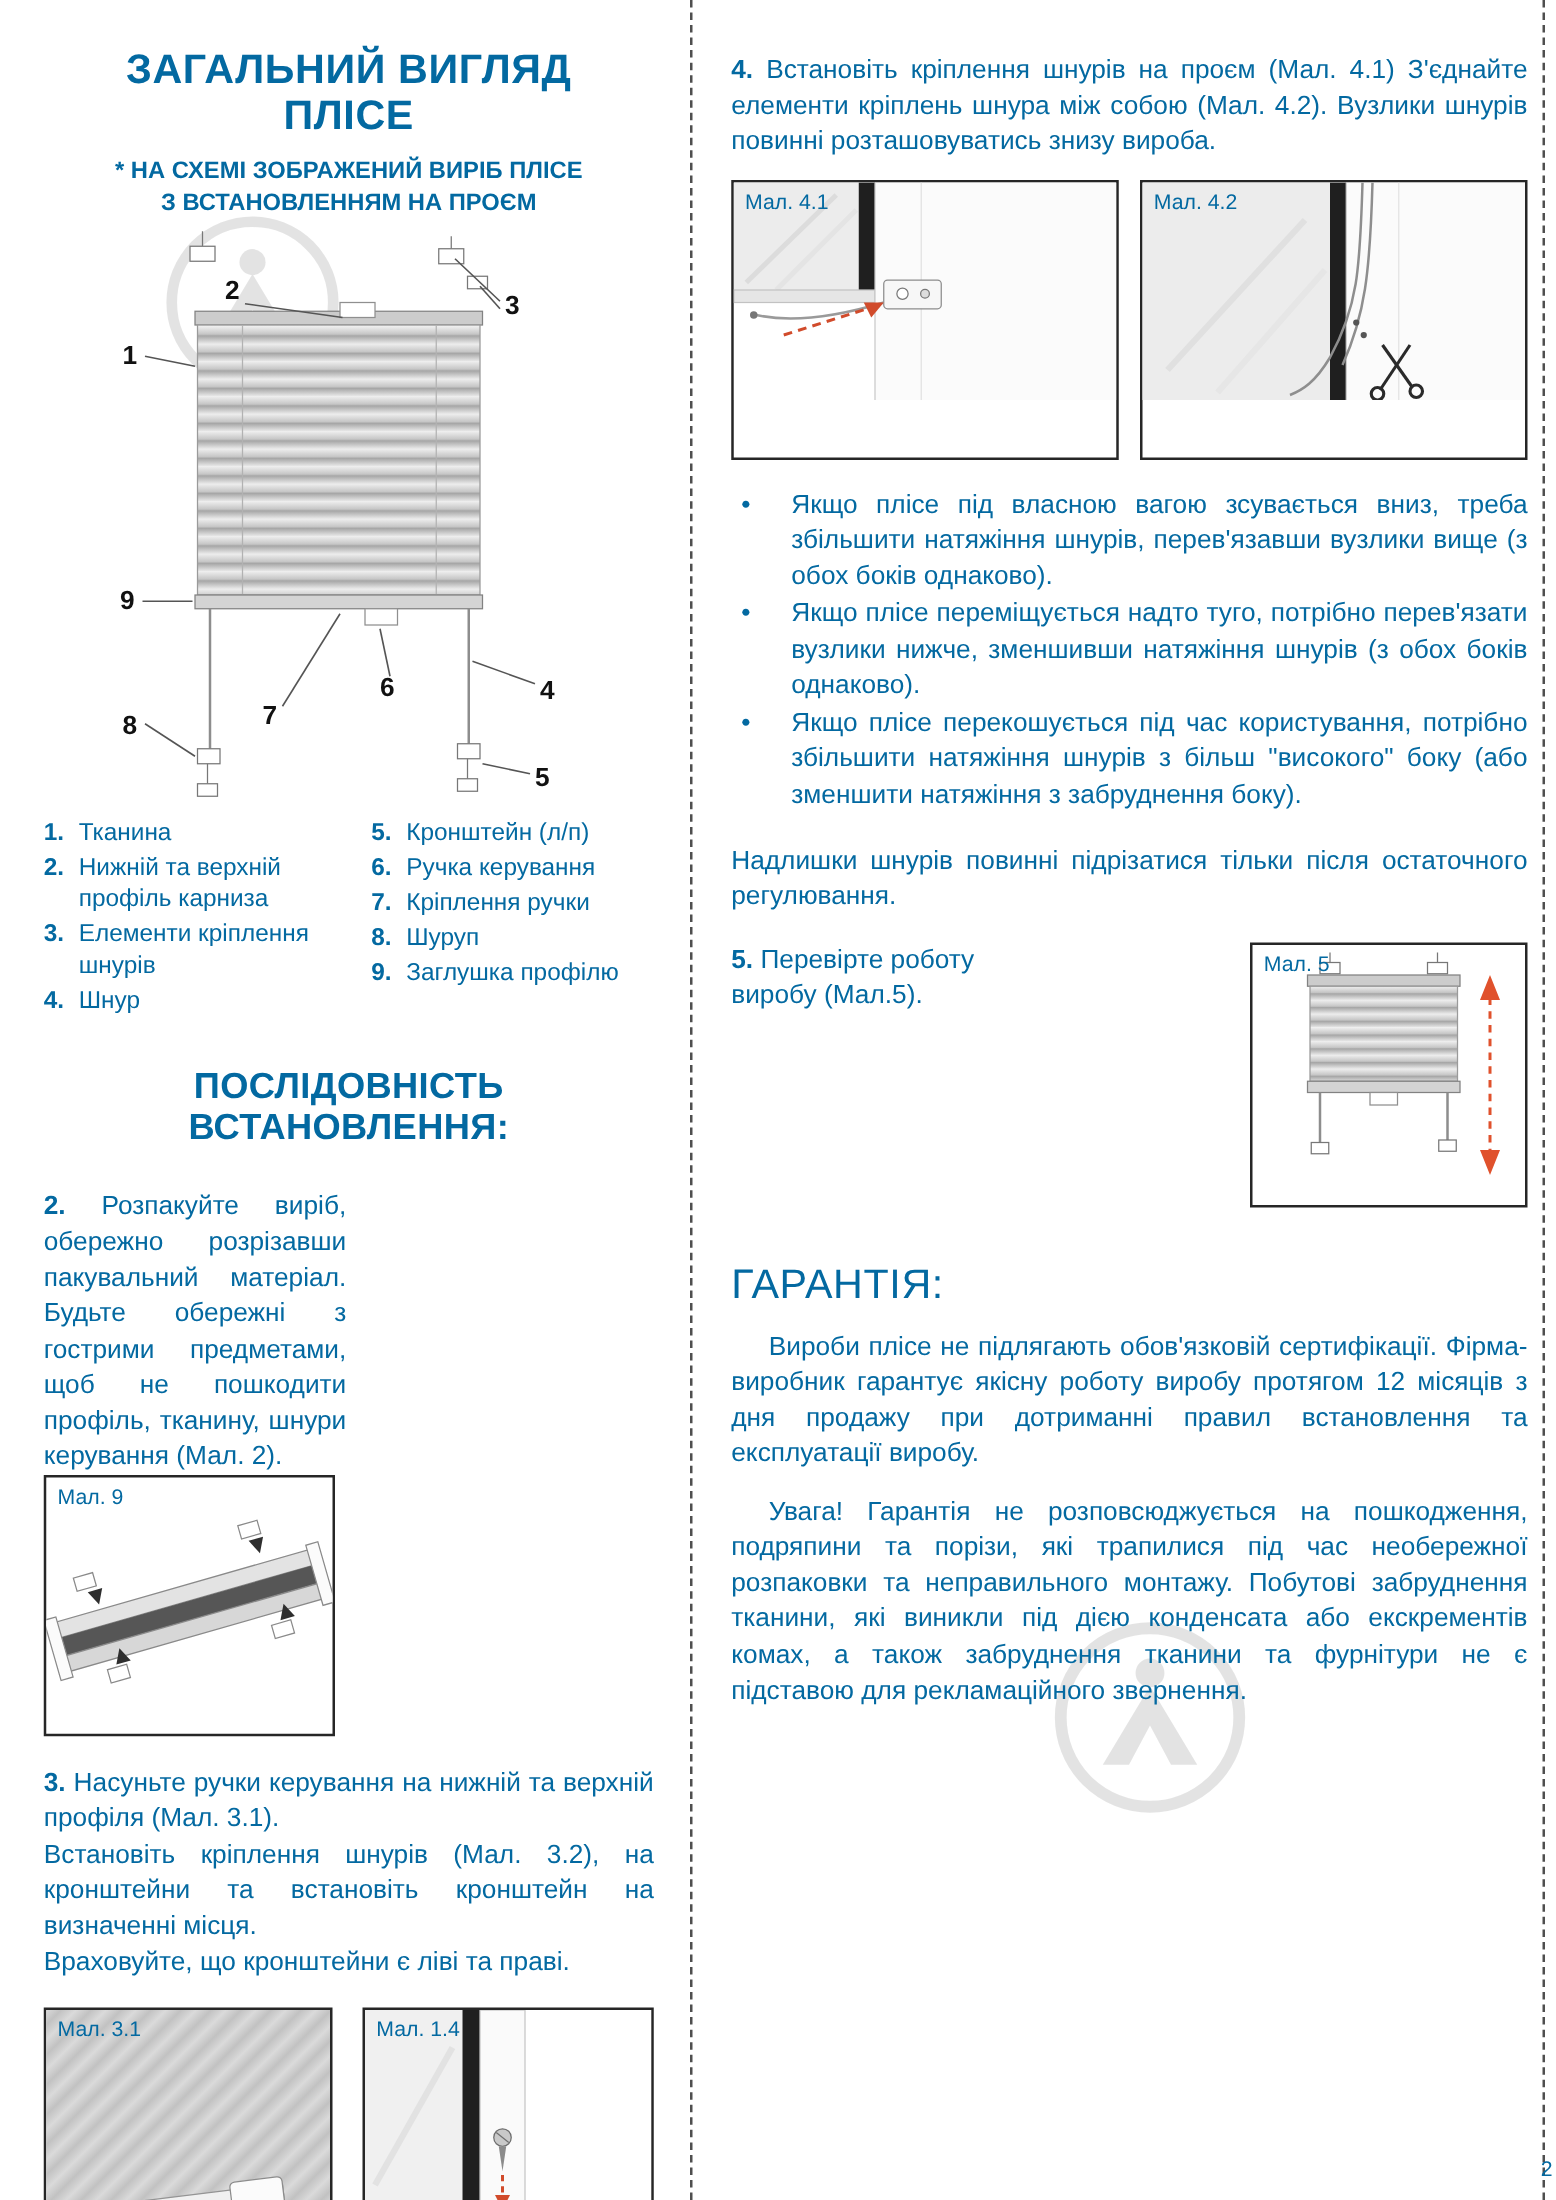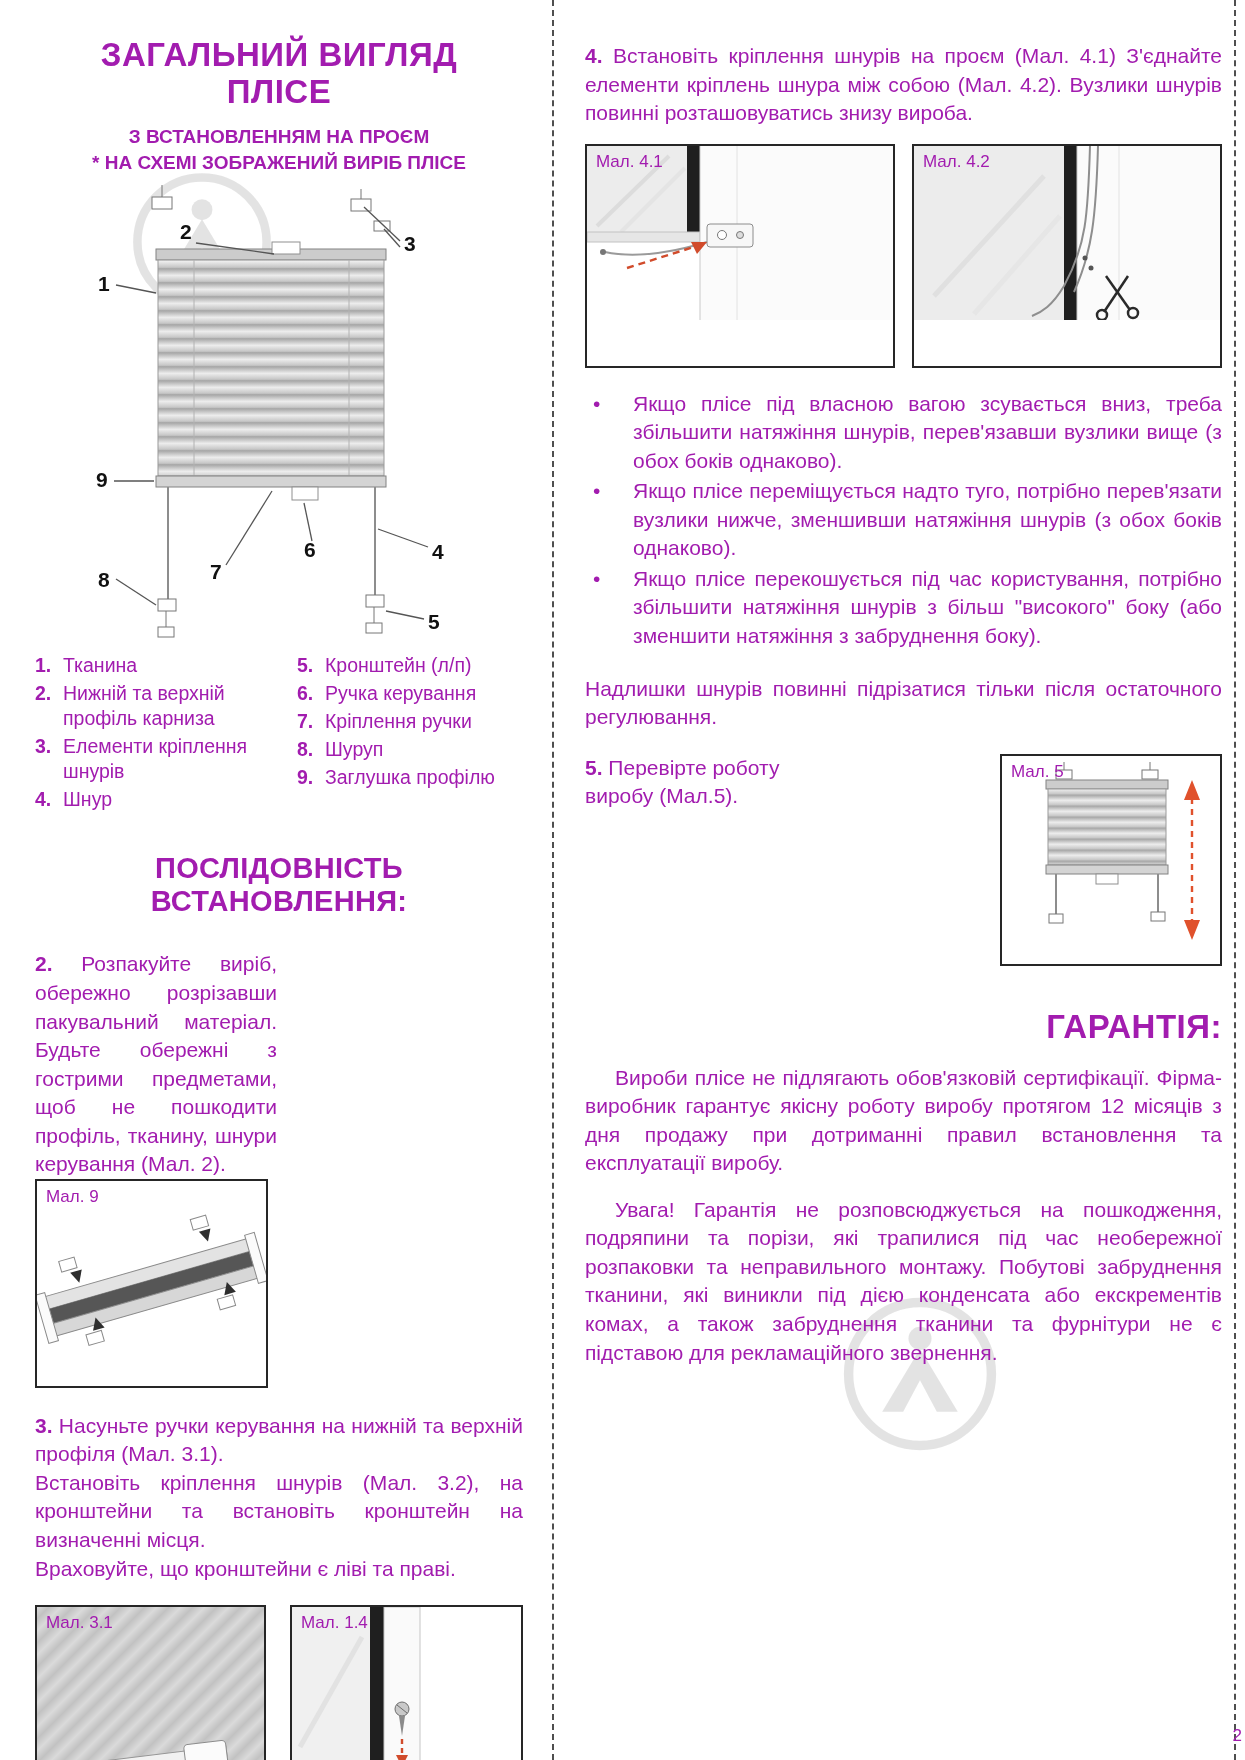--- a/index.html
+++ b/index.html
@@ -1,19 +1,19 @@
 <!DOCTYPE html>
 <html><head>
 <meta charset="utf-8">
 <style>
   * { margin:0; padding:0; box-sizing:border-box; }
   html,body { background:#9a9a9a; }
   .page {
     position:relative; width:1245px; height:1760px; background:#ffffff;
-    font-family:"Liberation Sans", sans-serif; color:#a21caf; overflow:hidden;
+    font-family:"Liberation Sans", sans-serif; color:#0369a1; overflow:hidden;
     margin:0 auto;
   }
   .divider-v { position:absolute; top:0; height:1760px; border-left:2px dashed #4f4f4f; }
   .divider-center { left:552px; }
   .divider-right { left:1234px; }
 
   .col { position:absolute; z-index:2; }
   .col-left  { left:35px;  top:36px; width:488px; }
   .col-right { left:585px; top:42px; width:637px; }
 
@@ -55,21 +55,21 @@
   .bullet { display:flex; margin-bottom:2px; }
   .bullet .dot { width:48px; flex:none; padding-left:8px; }
 
   .notes { margin-top:24px; }
   .notes p { margin-bottom:4px; }
 
   .step5-row { display:flex; justify-content:space-between; margin-top:22px; }
   .step5-text { width:268px; flex:none; }
   .fig5 { width:222px; height:212px; }
 
-  .warranty-heading { font-size:33px; font-weight:bold; text-align:right; margin-top:42px; letter-spacing:.5px; }
+  .warranty-heading { font-size:33px; font-weight:normal; text-align:left; margin-top:42px; letter-spacing:.5px; }
   .warranty-p { margin-top:18px; text-indent:30px; }
 
   .page-number { position:absolute; right:3px; bottom:14px; font-size:17px; z-index:2; }
 
   .watermark { position:absolute; z-index:1; opacity:.5; }
   .wm1 { left:126px; top:166px; }
   .wm2 { left:836px; top:1290px; }
 </style>
 </head>
 <body>
@@ -95,22 +95,22 @@
   <div class="divider-v divider-right"></div>
 
   <div class="col col-left">
 
     <div class="doc-title">
       <div>ЗАГАЛЬНИЙ ВИГЛЯД</div>
       <div>ПЛІСЕ</div>
     </div>
 
     <div class="doc-subtitle">
+      <div>* НА СХЕМІ ЗОБРАЖЕНИЙ ВИРІБ ПЛІСЕ</div>
       <div>З ВСТАНОВЛЕННЯМ НА ПРОЄМ</div>
-      <div>* НА СХЕМІ ЗОБРАЖЕНИЙ ВИРІБ ПЛІСЕ</div>
     </div>
 
     <div class="diagram-wrap">
       <svg width="470" height="466" viewBox="0 0 470 466">
         <defs>
           <linearGradient id="plg" x1="0" y1="80" x2="0" y2="94" gradientUnits="userSpaceOnUse" spreadMethod="repeat">
             <stop offset="0" stop-color="#efefef"></stop>
             <stop offset="0.45" stop-color="#c6c6c6"></stop>
             <stop offset="0.55" stop-color="#a6a6a6"></stop>
             <stop offset="1" stop-color="#e9e9e9"></stop>

